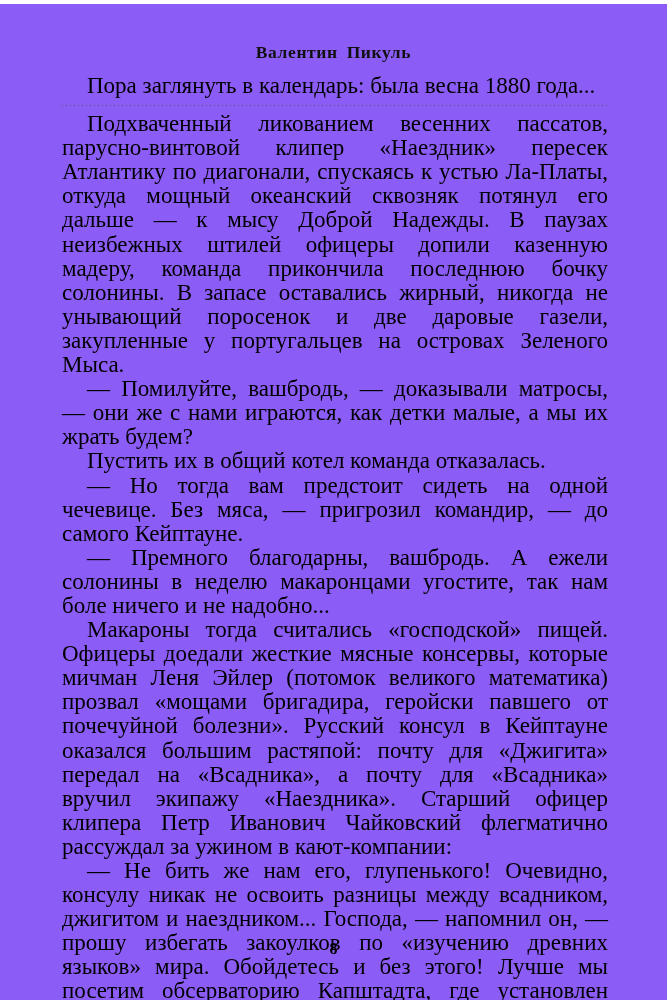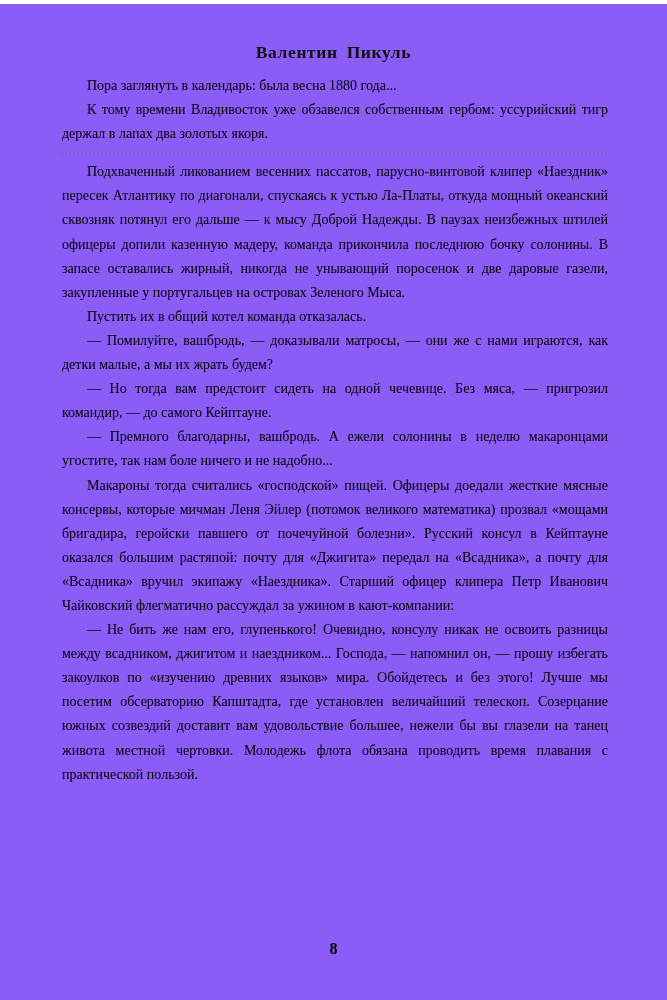--- a/index.html
+++ b/index.html
@@ -37,21 +37,21 @@
     color: #111111;
   }
   .text-column {
     position: absolute;
     left: 62px;
     top: 70px;
     width: 546px;
   }
   p.para {
     margin: 0;
-    font-size: 14px;
+    font-size: 23px;
     line-height: 24.1px;
     text-align: justify;
     text-justify: inter-word;
     text-indent: 25px;
     hyphens: manual;
     color: #000000;
   }
   .divider {
     margin: 7px 0 6px 0;
     height: 1px;
@@ -76,29 +76,28 @@
 <body>
 
 <div class="page">
 
   <div class="running-head">Валентин  Пикуль</div>
 
   <div class="text-column">
 
     <p class="para">Пора заглянуть в календарь: была весна 1880 года...</p>
 
-    <p class="para">К тому времени Владивосток уже обзавелся собственным гербом: уссурийский тигр держал в лапах два золотых якоря.</p>
 
     <div class="divider"></div>
 
     <p class="para">Подхваченный ликованием весенних пассатов, парусно-винтовой клипер «Наездник» пересек Атлантику по диагонали, спускаясь к устью Ла-Платы, откуда мощный океанский сквозняк потянул его дальше — к мысу Доброй Надежды. В паузах неизбежных штилей офицеры допили казенную мадеру, команда прикончила последнюю бочку солонины. В запасе оставались жирный, никогда не унывающий поросенок и две даровые газели, закупленные у португальцев на островах Зеленого Мыса.</p>
 
+    <p class="para">— Помилуйте, вашбродь, — доказывали матросы, — они же с нами играются, как детки малые, а мы их жрать будем?</p>
+
     <p class="para">Пустить их в общий котел команда отказалась.</p>
-
-    <p class="para">— Помилуйте, вашбродь, — доказывали матросы, — они же с нами играются, как детки малые, а мы их жрать будем?</p>
 
     <p class="para">— Но тогда вам предстоит сидеть на одной чечевице. Без мяса, — пригрозил командир, — до самого Кейптауне.</p>
 
     <p class="para">— Премного благодарны, вашбродь. А ежели солонины в неделю макаронцами угостите, так нам боле ничего и не надобно...</p>
 
     <p class="para">Макароны тогда считались «господской» пищей. Офицеры доедали жесткие мясные консервы, которые мичман Леня Эйлер (потомок великого математика) прозвал «мощами бригадира, геройски павшего от почечуйной болезни». Русский консул в Кейптауне оказался большим растяпой: почту для «Джигита» передал на «Всадника», а почту для «Всадника» вручил экипажу «Наездника». Старший офицер клипера Петр Иванович Чайковский флегматично рассуждал за ужином в кают-компании:</p>
 
     <p class="para">— Не бить же нам его, глупенького! Очевидно, консулу никак не освоить разницы между всадником, джигитом и наездником... Господа, — напомнил он, — прошу избегать закоулков по «изучению древних языков» мира. Обойдетесь и без этого! Лучше мы посетим обсерваторию Капштадта, где установлен величайший телескоп. Созерцание южных созвездий доставит вам удовольствие большее, нежели бы вы глазели на танец живота местной чертовки. Молодежь флота обязана проводить время плавания с практической пользой.</p>
 
   </div>

